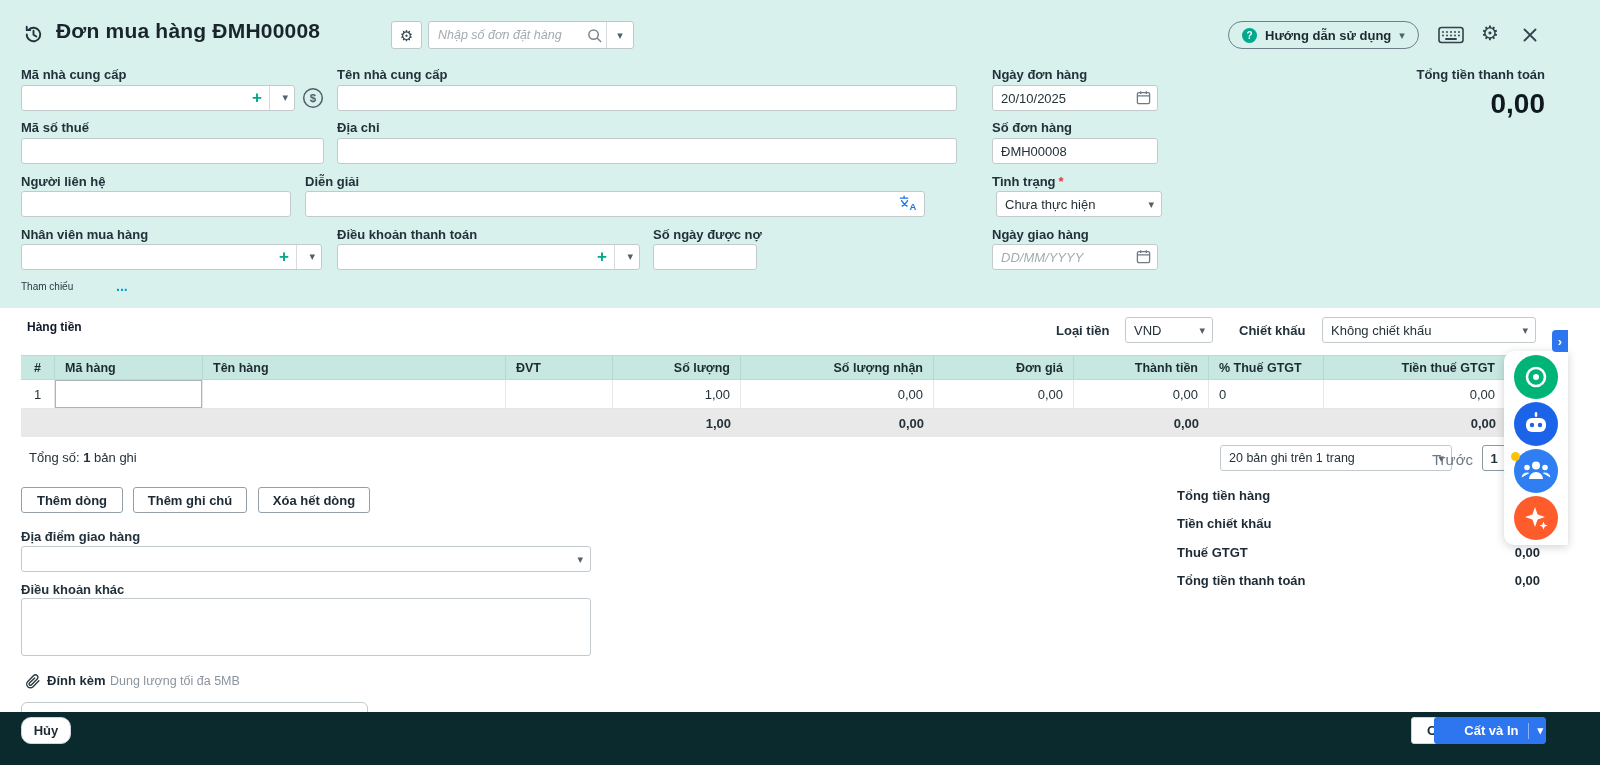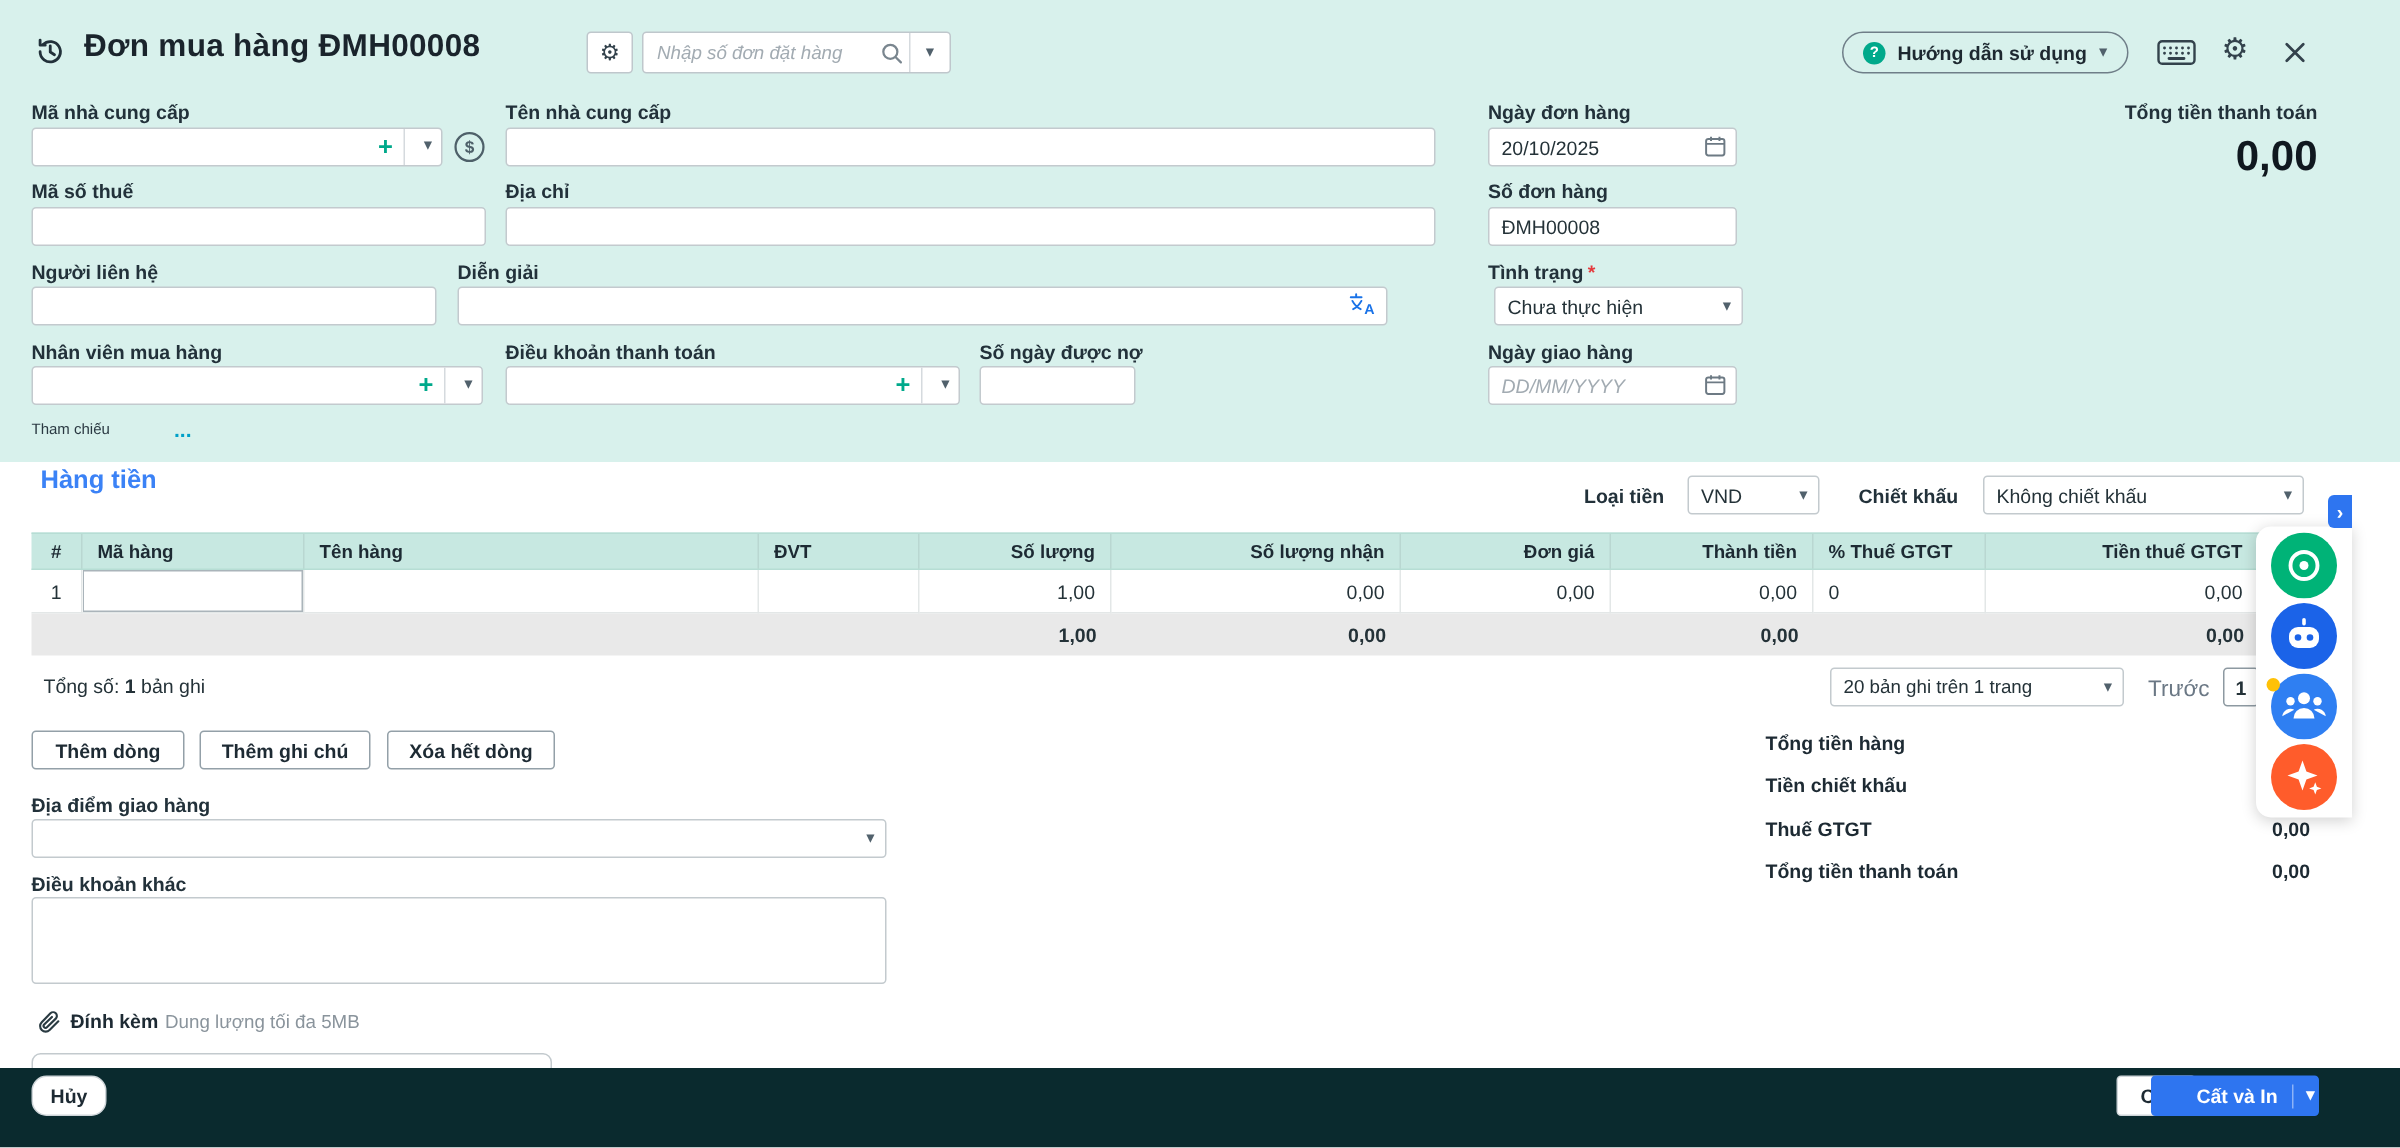--- a/index.html
+++ b/index.html
@@ -54,21 +54,21 @@
     display:flex; align-items:center; padding:0 22px 0 8px; font-size:13px; color:#243238; cursor:pointer; white-space:nowrap; overflow:hidden; }
   .fselect .car { position:absolute; right:7px; top:7px; }
 
   .grand-total-label { position:absolute; right:55px; top:67px; font-size:13px; font-weight:bold; color:#22313a; }
   .grand-total-value { position:absolute; right:55px; top:88px; font-size:28px; font-weight:bold; color:#10181f; }
 
   .ref-label { position:absolute; left:21px; top:281px; font-size:10px; color:#2a3942; }
   .ref-more { position:absolute; left:116px; top:278px; font-size:14px; font-weight:bold; color:#00a0c8; cursor:pointer; }
 
   
-  .section-title { position:absolute; left:27px; top:310px; font-size:17px; font-weight:bold; color:#3b82f6; }
+  .section-title { position:absolute; left:27px; top:320px; font-size:12px; font-weight:bold; color:#0f172a; }
   .inline-label { position:absolute; font-size:13px; font-weight:bold; color:#22313a; }
 
   .tbl { position:absolute; left:21px; top:355px; width:1523px; font-size:13px; }
   .tr { display:flex; width:100%; }
   .cell { padding:0 10px; display:flex; align-items:center; overflow:hidden; white-space:nowrap; }
   .th-row { background:#c7e8e1; height:25px; font-size:12.5px; font-weight:bold; color:#1d2a33;
     border-top:1px solid #b6ddd4; border-bottom:1px solid #b6ddd4; }
   .th-row .cell { border-right:1px solid rgba(0,0,0,0.07); height:100%; }
   .body-row { background:#fff; height:29px; }
   .body-row .cell { border-right:1px solid #e3e7e7; border-bottom:1px solid #e3e7e7; height:100%; }
@@ -318,21 +318,21 @@
     <div class="cell c9">0,00</div>
   </div>
 </div>
 
 <div class="count-line">
   <span>Tổng số:</span>
   <b>1</b>
   <span>bản ghi</span>
 </div>
 
-<div class="fselect" style="left:1220px;top:445px;width:196px;font-size:12.5px;">
+<div class="fselect" style="left:1220px;top:445px;width:232px;font-size:12.5px;">
   <span>20 bản ghi trên 1 trang</span>
   <span class="car caret">▾</span>
 </div>
 <div class="prev-label">Trước</div>
 <div class="page-box">1</div>
 
 <button class="act-btn" style="left:21px;top:487px;width:102px;">Thêm dòng</button>
 <button class="act-btn" style="left:133px;top:487px;width:114px;">Thêm ghi chú</button>
 <button class="act-btn" style="left:258px;top:487px;width:112px;">Xóa hết dòng</button>
 

